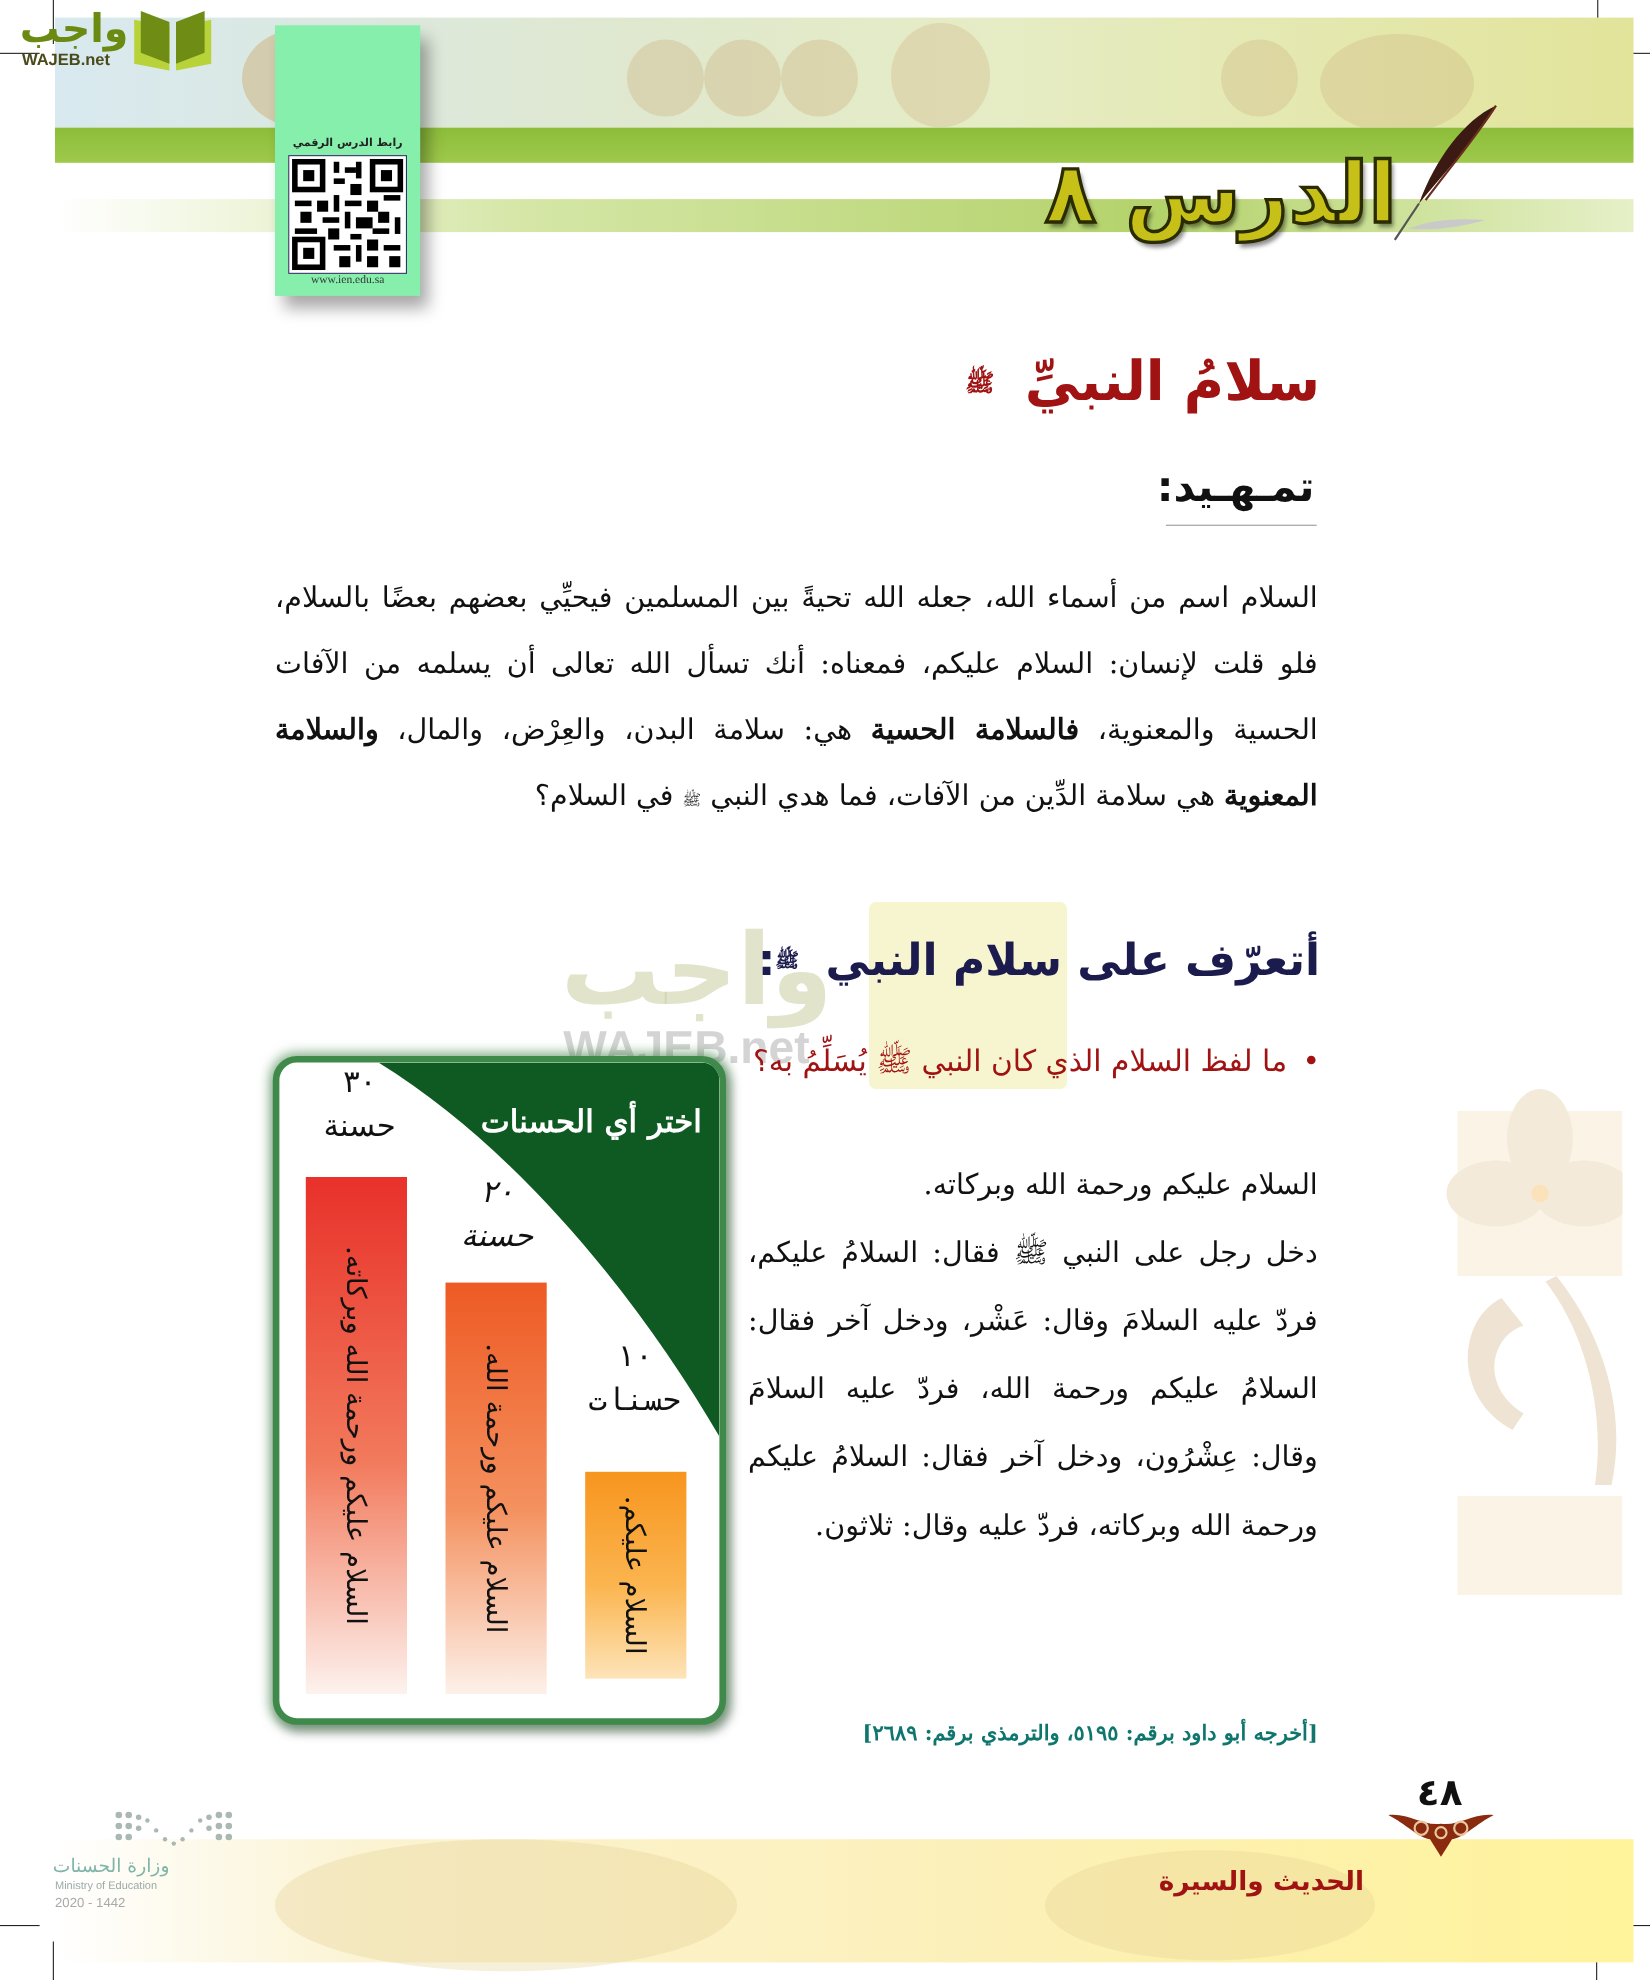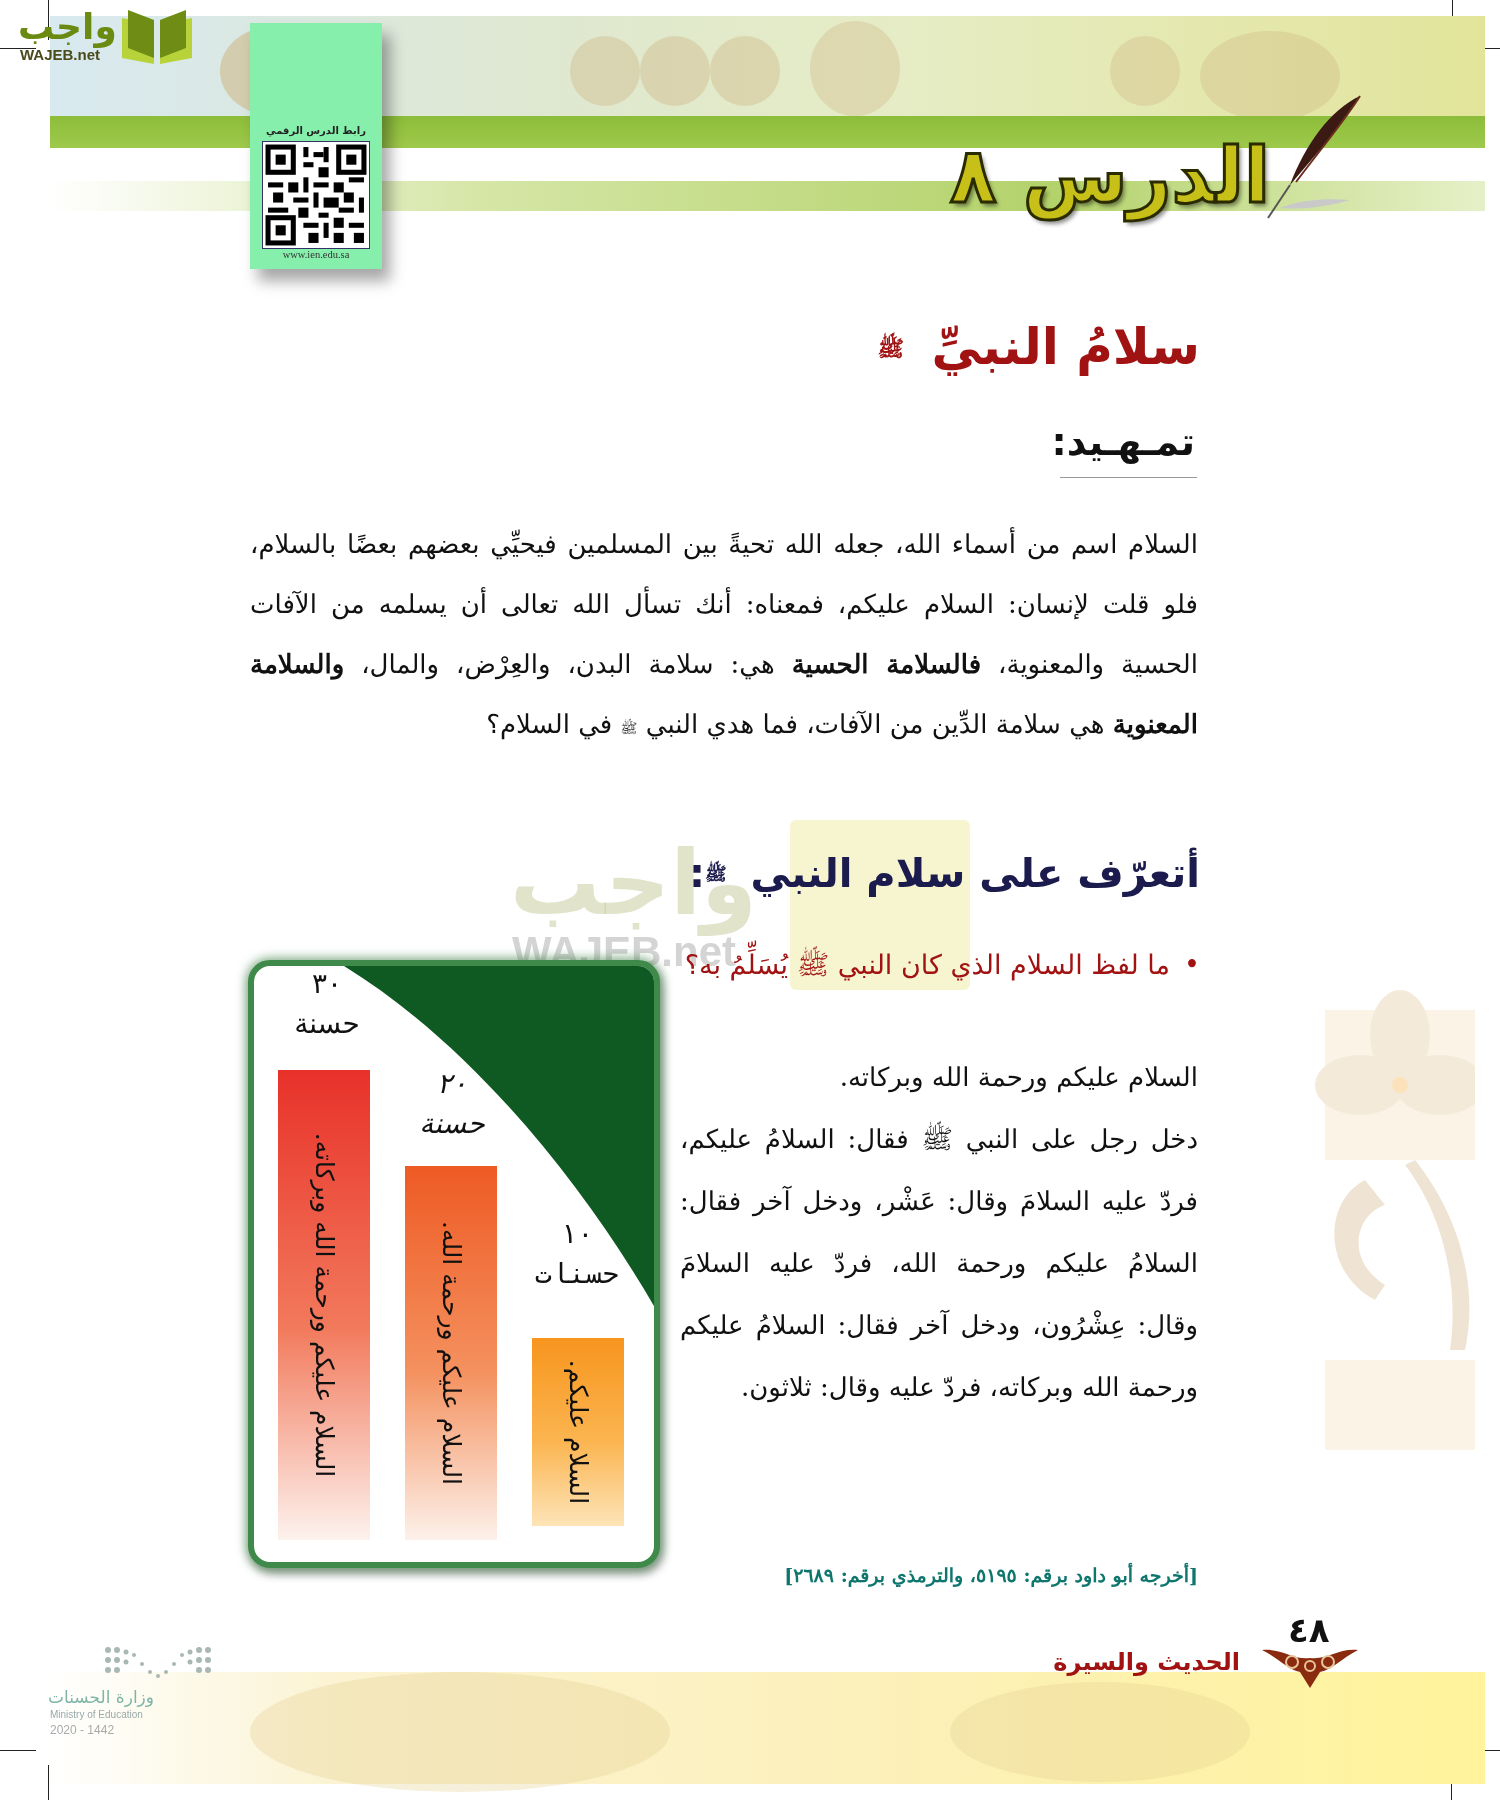--- a/index.html
+++ b/index.html
@@ -136,21 +136,21 @@
   .footer-band {
     position:absolute; left:50px; top:1672px; width:1435px; height:112px;
     background:linear-gradient(90deg,#ffffff 0%,#fbf3d2 20%,#fcf0b8 60%,#fff39b 100%);
   }
   .footer-orn { position:absolute; border-radius:50%; background:rgba(230,210,150,0.35); }
   .page-num {
     position:absolute; left:1288px; top:1610px; font-size:34px; font-weight:bold; color:#111; direction:rtl;
   }
   .footer-orn-icon { position:absolute; left:1262px; top:1640px; width:96px; height:50px; }
   .subject-name {
-    position:absolute; right:260px; top:1648px; direction:rtl;
+    position:absolute; right:260px; top:1696px; direction:rtl;
     font-size:24px; font-weight:bold; color:#a11313;
   }
   .moe-logo { position:absolute; left:48px; top:1645px; width:120px; height:100px; }
   .moe-dots { position:absolute; left:55px; top:0; width:110px; height:36px; }
   .moe-ar { position:absolute; left:0; top:42px; font-size:17px; color:#7fb5a8; direction:rtl; }
   .moe-en { position:absolute; left:2px; top:64px; font-size:10px; color:#9aa; font-family:"Liberation Sans",sans-serif; }
   .moe-year { position:absolute; left:2px; top:78px; font-size:12px; color:#aaa; font-family:"Liberation Sans",sans-serif; }
 
   .side-orn { position:absolute; left:1265px; top:950px; width:210px; height:500px; }
 </style>
@@ -272,20 +272,21 @@
 <div class="answer-block">
   <div class="answer-first">السلام عليكم ورحمة الله وبركاته.</div>
   <div>دخل رجل على النبي ﷺ فقال: السلامُ عليكم، فردّ عليه السلامَ وقال: عَشْر، ودخل آخر فقال: السلامُ عليكم ورحمة الله، فردّ عليه السلامَ وقال: عِشْرُون، ودخل آخر فقال: السلامُ عليكم ورحمة الله وبركاته، فردّ عليه وقال: ثلاثون.</div>
 </div>
 
 <div class="card">
   <svg class="card-corner" viewBox="0 0 400 596" preserveAspectRatio="none">
     <path d="M90 0 L400 0 L400 340 C330 220 220 80 90 0 Z" fill="#0f5a22"></path>
   </svg>
   <div class="card-prompt">
+    <div>اختر أي الحسنات</div>
   </div>
 
   <div class="col-count" style="left:18px;top:-2px;">
     <div>٣٠</div>
     <div>حسنة</div>
   </div>
   <div class="bar" style="left:24px;top:104px;height:470px;background:linear-gradient(180deg,#e8312a,#f27a5c 55%,#fdf2ee);">
     <div class="bar-label">السلام عليكم ورحمة الله وبركاته.</div>
   </div>
 

